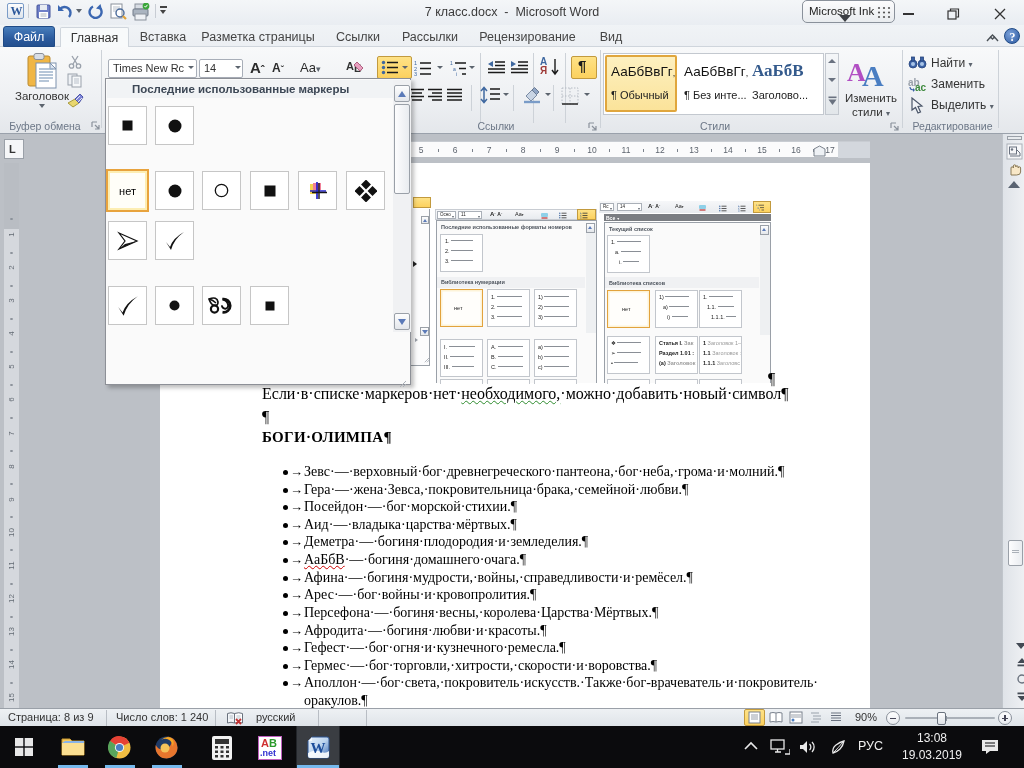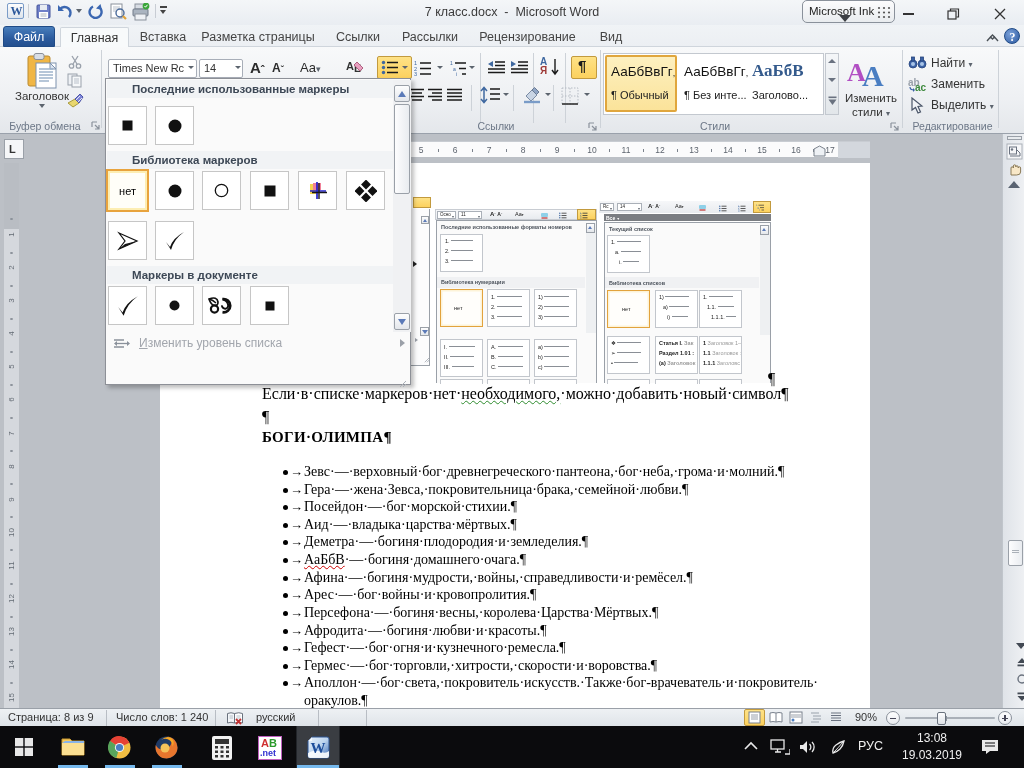--- a/index.html
+++ b/index.html
@@ -689,21 +689,20 @@
     <div class="dd-tile" style="left:2px;top:27px;">
         <svg width="11" height="11">
           <rect x="0.5" y="0.5" width="10" height="10" fill="#111"></rect>
         </svg>
       </div>
     <div class="dd-tile" style="left:49px;top:27px;">
         <svg width="14" height="14">
           <circle cx="7" cy="7" r="6.5" fill="#111"></circle>
         </svg>
       </div>
-    <div class="dd-header" style="position:absolute;left:1px;top:72px;width:286px;">Библиотека маркеров</div>
     <div class="dd-tile ddsel" style="left:2px;top:92px;">
         <span style="font-size:11px;font-family:'Liberation Sans',sans-serif;">нет</span>
       </div>
     <div class="dd-tile" style="left:49px;top:92px;">
         <svg width="14" height="14">
           <circle cx="7" cy="7" r="6.5" fill="#111"></circle>
         </svg>
       </div>
     <div class="dd-tile" style="left:96px;top:92px;">
         <svg width="15" height="15">
@@ -737,21 +736,20 @@
       <svg width="22" height="20" viewBox="0 0 22 20">
         <path d="M2 2 L20 10 L2 18 L8 10 Z" fill="#fff" stroke="#111" stroke-width="1.2"></path>
         <path d="M2 18 L20 10 L8 13 Z" fill="#111"></path>
       </svg>
     </div>
     <div class="dd-tile" style="left:49px;top:142px;">
       <svg width="22" height="20" viewBox="0 0 22 20">
           <path d="M2 11 L6 16 Q9 7 20 1 Q10 8 7 19 Z" fill="#111"></path>
         </svg>
     </div>
-    <div class="dd-header" style="position:absolute;left:1px;top:187px;width:286px;">Маркеры в документе</div>
     <div class="dd-tile" style="left:2px;top:207px;">
       <svg width="24" height="22" viewBox="0 0 22 20">
           <path d="M2 11 L6 16 Q9 7 20 1 Q10 8 7 19 Z" fill="#111"></path>
         </svg>
     </div>
     <div class="dd-tile" style="left:49px;top:207px;">
         <svg width="11" height="11">
           <circle cx="5.5" cy="5.5" r="5" fill="#111"></circle>
         </svg>
       </div>
@@ -771,29 +769,20 @@
       </div>
 
     <div class="abs" style="left:287px;top:1px;width:18px;height:252px;background:#f0f1f3;">
       <div class="abs" style="left:1px;top:5px;width:16px;height:17px;background:linear-gradient(#fdfdfe,#e4e7eb);border:1px solid #9aa0a8;border-radius:2px;"></div>
       <div class="abs" style="left:4.5px;top:11px;width:0;height:0;border-left:4.5px solid transparent;border-right:4.5px solid transparent;border-bottom:6px solid #5b7ab8;"></div>
       <div class="abs" style="left:1px;top:233px;width:16px;height:17px;background:linear-gradient(#fdfdfe,#e4e7eb);border:1px solid #9aa0a8;border-radius:2px;"></div>
       <div class="abs" style="left:4.5px;top:239px;width:0;height:0;border-left:4.5px solid transparent;border-right:4.5px solid transparent;border-top:6px solid #5b7ab8;"></div>
       <div class="abs" style="left:1px;top:24px;width:16px;height:90px;background:linear-gradient(90deg,#fdfdfe,#e9ecf0);border:1px solid #9aa0a8;border-radius:2px;"></div>
     </div>
 
-    <div class="abs" style="left:1px;top:253px;width:304px;height:24px;">
-      <svg class="abs" style="left:6px;top:5px;" width="18" height="13" viewBox="0 0 18 13">
-        <path d="M1 3h10M1 10h10" stroke="#8a919b" stroke-width="1.3"></path>
-        <path d="M4 6.5h11" stroke="#8a919b" stroke-width="1.3"></path>
-        <path d="M1 6.5 l3 -2.5 v5 Z M17 6.5 l-3 -2.5 v5 Z" fill="#8a919b"></path>
-      </svg>
-      <div class="abs" style="left:32px;top:4px;font-size:12px;color:#a2a6ad;"><span style="text-decoration:underline;">И</span>зменить уровень списка</div>
-      <div class="abs" style="left:293px;top:7px;width:0;height:0;border-top:4.5px solid transparent;border-bottom:4.5px solid transparent;border-left:5.5px solid #9ba0a8;"></div>
-    </div>
     <div class="abs" style="right:3px;bottom:2px;width:8px;height:8px;">
       <svg width="8" height="8" viewBox="0 0 8 8">
           <path d="M7 1 L1 7 M7 4 L4 7" stroke="#aab0b8" stroke-width="1"></path>
         </svg>
     </div>
   </div>
   <div id="statusbar">
     <div class="abs" style="left:8px;top:2px;">Страница: 8 из 9</div>
     <div class="abs" style="left:106px;top:1px;width:1px;height:16px;background:#b8bdc4;"></div>
     <div class="abs" style="left:116px;top:2px;">Число слов: 1 240</div>

